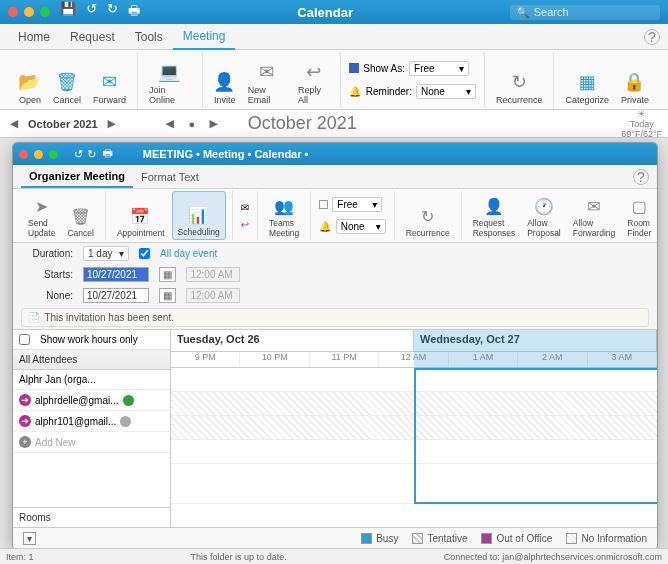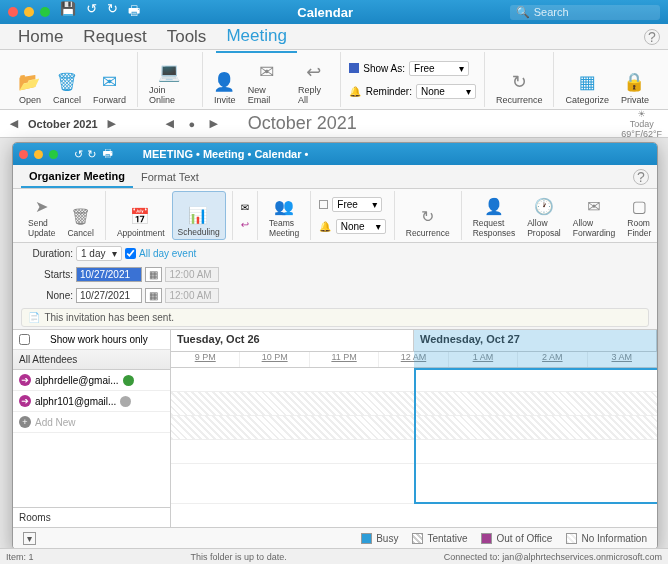--- a/index.html
+++ b/index.html
@@ -8,21 +8,21 @@
 
 .main-titlebar { height: 24px; background: linear-gradient(#2d9dd8, #1b87c5); display: flex; align-items: center; padding: 0 8px; color: #fff; }
 .traffic-lights { display: flex; gap: 6px; margin-right: 10px; }
 .tl { width: 10px; height: 10px; border-radius: 50%; }
 .tl.red { background: #ff5f56; } .tl.yel { background: #ffbd2e; } .tl.grn { background: #27c93f; }
 .title-icons { display: flex; gap: 10px; font-size: 13px; }
 .main-title { flex: 1; text-align: center; font-weight: 600; font-size: 13px; }
 .search-box { display: flex; align-items: center; gap: 4px; background: rgba(255,255,255,0.15); border-radius: 3px; padding: 1px 6px; width: 150px; font-size: 11px; }
 
 .main-tabs { height: 26px; background: #f4f4f4; display: flex; align-items: center; padding: 0 8px; border-bottom: 1px solid #d0d0d0; }
-.main-tab { padding: 5px 10px; color: #555; font-size: 17px; cursor: pointer; }
+.main-tab { padding: 5px 10px; color: #555; font-size: 12px; cursor: pointer; }
 .main-tab.active { color: #2d9dd8; border-bottom: 2px solid #2d9dd8; }
 .help-icon { margin-left: auto; color: #888; font-size: 14px; border: 1px solid #bbb; border-radius: 50%; width: 16px; height: 16px; display: flex; align-items: center; justify-content: center; }
 
 .main-ribbon { height: 60px; background: #fafafa; display: flex; border-bottom: 1px solid #d0d0d0; padding: 2px 8px; }
 .rb-group { display: flex; border-right: 1px solid #e0e0e0; padding: 0 6px; gap: 2px; }
 .rb-btn { display: flex; flex-direction: column; align-items: center; justify-content: flex-end; padding: 2px 5px; color: #444; font-size: 9px; cursor: pointer; }
 .rb-icon { width: 22px; height: 22px; margin-bottom: 2px; display: flex; align-items: center; justify-content: center; font-size: 18px; color: #2d9dd8; }
 .rb-icon.gray { color: #888; }
 .rb-small { display: flex; align-items: center; gap: 4px; font-size: 10px; padding: 2px; }
 .combo { border: 1px solid #ccc; border-radius: 2px; padding: 1px 4px; font-size: 10px; min-width: 60px; display: flex; justify-content: space-between; align-items: flex-end; background: #fff; }
@@ -40,46 +40,46 @@
 
 .sub-tabs { height: 24px; background: #f4f4f4; display: flex; align-items: center; padding: 0 8px; border-bottom: 1px solid #d0d0d0; }
 .sub-tab { padding: 4px 8px; font-size: 11px; color: #555; cursor: pointer; }
 .sub-tab.active { font-weight: 700; color: #000; border-bottom: 2px solid #2d9dd8; }
 
 .sub-ribbon { height: 54px; background: #fafafa; display: flex; border-bottom: 1px solid #d0d0d0; padding: 2px 4px; }
 .sub-ribbon .rb-btn { font-size: 8.5px; }
 .sub-ribbon .rb-icon { width: 20px; height: 20px; font-size: 16px; }
 .rb-btn.selected { background: #d8e8f5; border: 1px solid #8fbde0; border-radius: 3px; }
 
-.form-row { display: flex; align-items: center; padding: 3px 10px; gap: 3px; font-size: 10px; color: #333; }
+.form-row { display: flex; align-items: center; padding: 3px 10px; gap: 10px; font-size: 10px; color: #333; }
 .form-label { width: 50px; text-align: right; }
 .date-input { border: 1px solid #aaa; padding: 1px 3px; font-size: 10px; width: 66px; background: #fff; }
 .date-input.sel { background: #3a72d4; color: #fff; }
 .cal-pick { border: 1px solid #aaa; padding: 1px 3px; font-size: 10px; background: #fff; color: #666; }
 .time-input { border: 1px solid #ccc; padding: 1px 3px; font-size: 10px; width: 54px; color: #aaa; background: #f0f0f0; }
 .chk { width: 11px; height: 11px; }
 
 .info-bar { background: #f8f8f0; border: 1px solid #ddd; margin: 2px 8px; padding: 3px 6px; font-size: 10px; color: #555; display: flex; align-items: center; gap: 4px; border-radius: 3px; }
 
 .sched-area { flex: 1; display: flex; border-top: 1px solid #ccc; background: #fff; }
 .attendee-col { width: 158px; border-right: 1px solid #ccc; display: flex; flex-direction: column; font-size: 10px; }
-.att-top { padding: 4px 6px; border-bottom: 1px solid #e0e0e0; display: flex; align-items: center; gap: 20px; }
+.att-top { padding: 4px 6px; border-bottom: 1px solid #e0e0e0; display: flex; align-items: center; gap: 10px; }
 .att-head { padding: 4px 6px; background: linear-gradient(#f4f4f4,#eaeaea); border-bottom: 1px solid #ccc; color: #333; }
 .att-row { padding: 4px 6px; border-bottom: 1px solid #eee; display: flex; align-items: center; gap: 4px; white-space: nowrap; overflow: hidden; }
 .att-ico { width: 12px; height: 12px; border-radius: 50%; font-size: 9px; display: flex; align-items: center; justify-content: center; color: #fff; flex-shrink: 0; }
 .att-ico.org { background: #888; } .att-ico.req { background: #b03090; }
 .status-ico { width: 11px; height: 11px; border-radius: 50%; flex-shrink: 0; }
 .status-ico.ok { background: #3a9a3a; } .status-ico.pend { background: #aaa; }
 .add-new { color: #aaa; }
 .rooms-row { margin-top: auto; padding: 4px 6px; border-top: 1px solid #ccc; color: #333; }
 
 .timeline { flex: 1; position: relative; overflow: hidden; }
 .tl-header { height: 22px; display: flex; border-bottom: 1px solid #ccc; }
 .tl-day { flex: 1; border-right: 1px solid #ccc; padding: 3px 6px; font-size: 11px; font-weight: 700; color: #333; }
-.tl-hours { height: 16px; display: flex; border-bottom: 1px solid #ccc; font-size: 9px; color: #888; text-decoration: underline; }
+.tl-hours { height: 16px; display: flex; border-bottom: 1px solid #ccc; font-size: 9px; color: #888; }
 .tl-hour { flex: 1; border-right: 1px solid #eee; text-align: center; }
 .tl-body { position: relative; }
 .tl-row { height: 24px; border-bottom: 1px solid #eee; background: repeating-linear-gradient(45deg, #eee 0, #eee 2px, #fff 2px, #fff 5px); }
 .tl-row.blank { background: #fff; }
 .sel-overlay { position: absolute; top: 0; bottom: 0; left: 50%; right: 0; border: 2px solid #2d9dd8; border-right: none; pointer-events: none; }
 .sel-top { position:absolute; left:50%; right:0; top:-38px; height:38px; background:#2d9dd8; opacity:0.25;}
 
 .legend { height: 22px; background: #f8f8f8; border-top: 1px solid #ccc; display: flex; align-items: center; gap: 14px; padding: 0 10px; font-size: 10px; color: #555; }
 .leg-item { display: flex; align-items: center; gap: 4px; }
 .leg-sw { width: 11px; height: 11px; border: 1px solid #999; }
@@ -331,20 +331,23 @@
   </div>
 
   <div class="sched-area">
     <div class="attendee-col">
       <div class="att-top">
           <input type="checkbox" class="chk" style="">
           <span>Show work hours only</span>
         </div>
       <div class="att-head">All Attendees</div>
       <div class="att-row">
+          <span>Alphr Jan (orga...</span>
+        </div>
+      <div class="att-row">
           <span class="att-ico req">➔</span>
           <span>alphrdelle@gmai...</span>
           <span class="status-ico ok"></span>
         </div>
       <div class="att-row">
           <span class="att-ico req">➔</span>
           <span>alphr101@gmail...</span>
           <span class="status-ico pend"></span>
         </div>
       <div class="att-row add-new">

